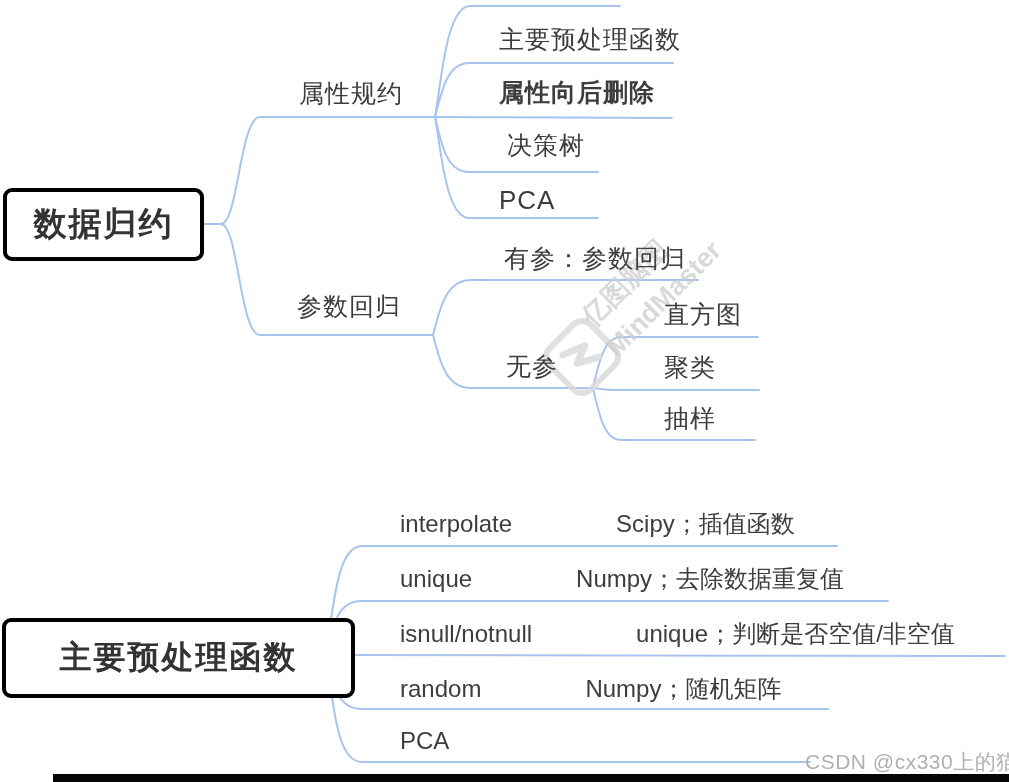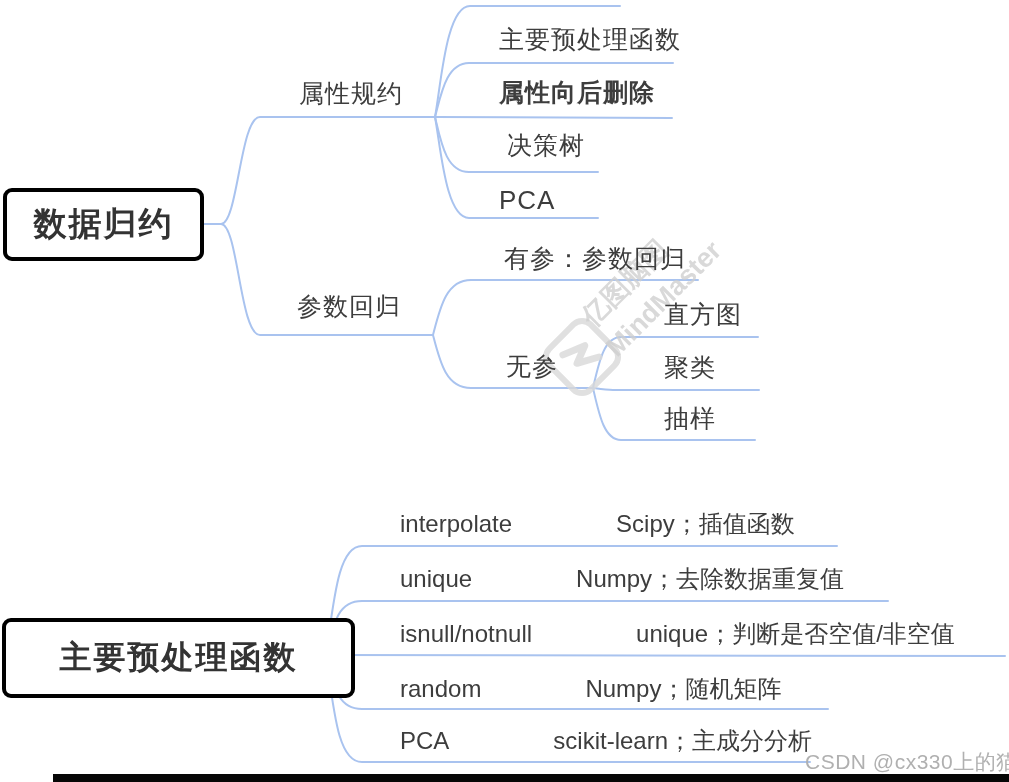--- a/index.html
+++ b/index.html
@@ -107,20 +107,19 @@
   <div class="func-row" style="left:400px; top:621px;">
     <span>isnull/notnull</span>
     <span>unique；判断是否空值/非空值</span>
   </div>
   <div class="func-row" style="left:400px; top:676px;">
     <span>random</span>
     <span>Numpy；随机矩阵</span>
   </div>
   <div class="func-row" style="left:400px; top:728px;">
     <span>PCA</span>
-    <span>scikit-learn；主成分分析</span>
   </div>
 
   <div class="csdn-watermark">CSDN @cx330上的猫</div>
 
   <div class="bottom-bar"></div>
 
 </div>
 
 </body></html>

